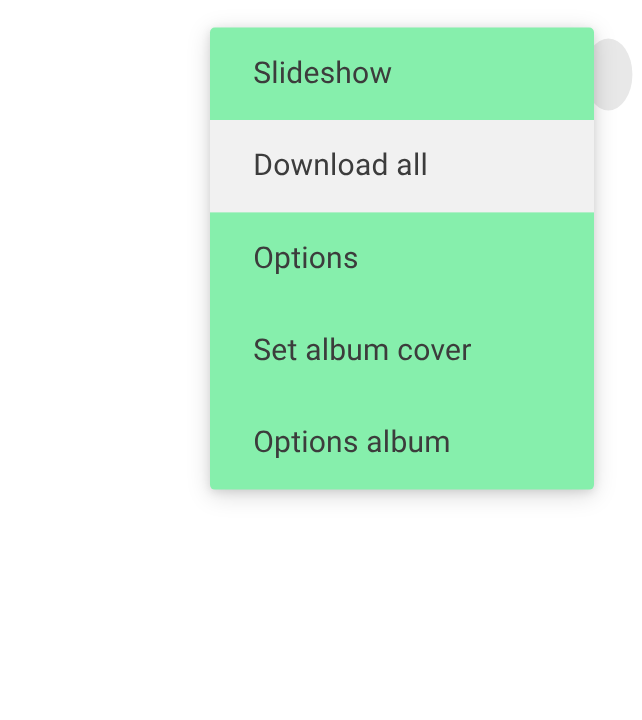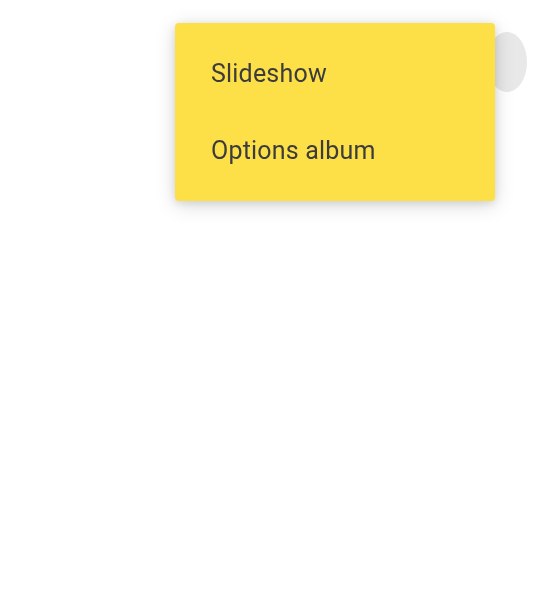--- a/index.html
+++ b/index.html
@@ -13,24 +13,24 @@
       background: #ffffff;
       font-family: -apple-system, BlinkMacSystemFont, "Segoe UI", Roboto, "Helvetica Neue", Arial, sans-serif;
       position: relative;
       overflow: hidden;
     }
     .menu {
       position: absolute;
       top: 23px;
       left: 175px;
       width: 320px;
-      background: #fde047;
+      background: #86efac;
       border-radius: 4px;
       box-shadow: 0 4px 20px rgba(0, 0, 0, 0.15), 0 2px 8px rgba(0, 0, 0, 0.1);
-      padding: 12px 0;
+      padding: 0 0;
     }
     .menu-item {
       padding: 24px 36px;
       font-size: 25px;
       color: #3c3c3c;
       cursor: pointer;
       font-weight: 400;
       letter-spacing: 0.2px;
     }
     .menu-item.hovered {
@@ -47,14 +47,17 @@
       z-index: -1;
     }
   </style>
 </head>
 <body>
 
 <div class="partial-circle"></div>
 
 <div class="menu">
   <div class="menu-item">Slideshow</div>
+  <div class="menu-item hovered">Download all</div>
+  <div class="menu-item">Options</div>
+  <div class="menu-item">Set album cover</div>
   <div class="menu-item">Options album</div>
 </div>
 
 </body></html>

